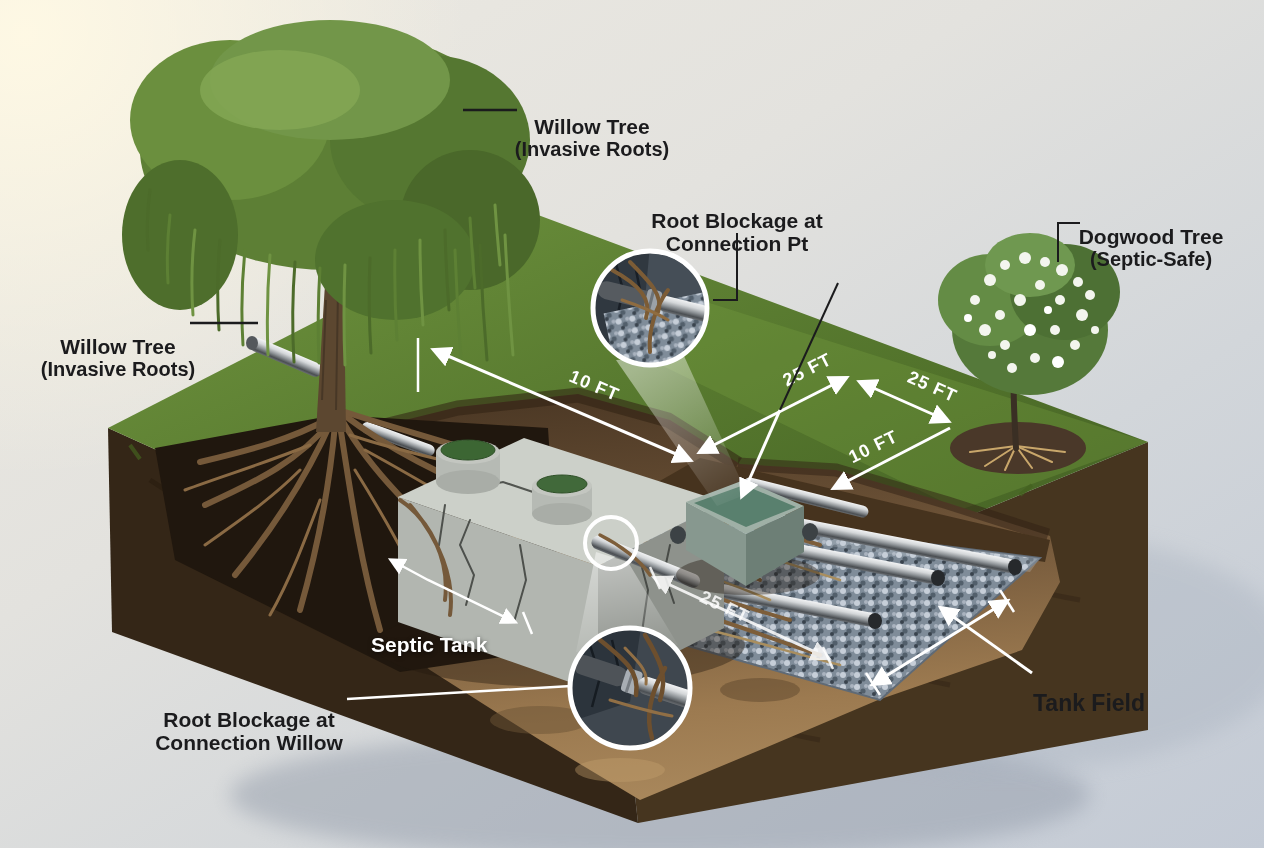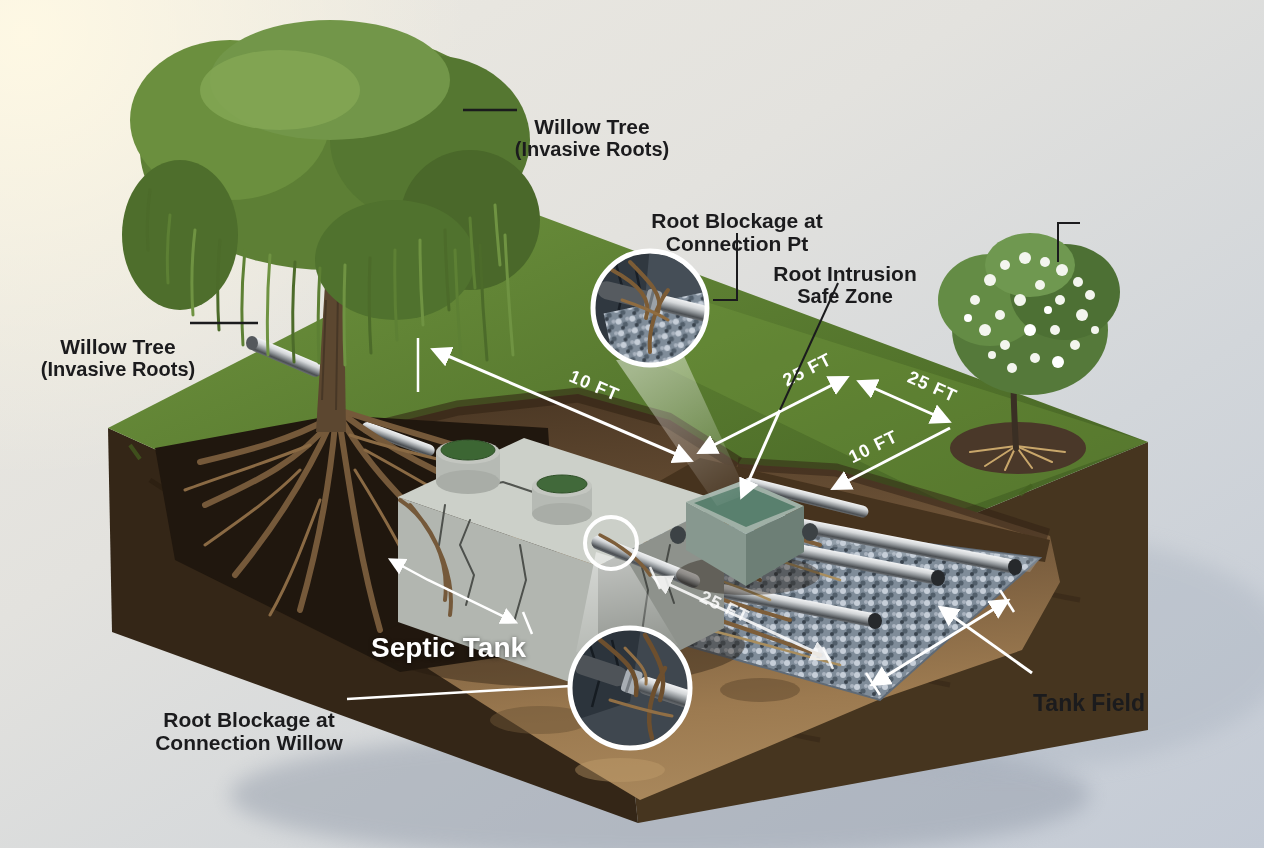--- a/index.html
+++ b/index.html
@@ -9,21 +9,21 @@
     background:
       radial-gradient(circle at 2% 4%, rgba(255,249,228,.95), rgba(255,249,228,0) 30%),
       linear-gradient(148deg,#edeae2 0%,#e3e2de 38%,#d2d6da 68%,#c3cad5 100%);
   }
   .stage svg{position:absolute;left:0;top:0;z-index:1;}
   .lbl{position:absolute;z-index:2;color:#1b1b1d;line-height:1.1;white-space:nowrap;margin-top:25px;}
   .lbl.center{transform:translateX(-50%);text-align:center;}
   .lbl .t{font-weight:bold;font-size:21px;display:block;}
   .lbl .s{font-weight:700;font-size:20px;display:block;}
   .lbl.white{color:#ffffff;text-shadow:0 1px 4px rgba(0,0,0,.6);}
-  .lbl.white .t{font-size:28px;}
+  .lbl.white .t{font-size:21px;}
   .dim{font-family:"Liberation Sans",sans-serif;font-weight:bold;font-size:18px;fill:#ffffff;letter-spacing:1px;}
 </style>
 </head>
 <body>
 
 <div class="stage">
 
 <svg width="1264" height="848" viewBox="0 0 1264 848">
   <defs>
     <linearGradient id="grassG" x1="0" y1="0" x2="1" y2="1">
@@ -404,25 +404,25 @@
 <div class="lbl center" style="left:118px;top:310px">
   <span class="t">Willow Tree</span>
   <span class="s">(Invasive Roots)</span>
 </div>
 
 <div class="lbl center" style="left:737px;top:184px">
   <span class="t">Root Blockage at</span>
   <span class="t">Connection Pt</span>
 </div>
 
-<div class="lbl center" style="left:845px;top:237px">
-  <span class="t">Root Intrusion</span>
-  <span class="s">Safe Zone</span>
-</div>
-
+
+<div class="lbl center" style="left:1151px;top:200px">
+  <span class="t">Dogwood Tree</span>
+  <span class="s">(Septic-Safe)</span>
+</div>
 
 <div class="lbl white" style="left:371px;top:608px">
   <span class="t">Septic Tank</span>
 </div>
 
 <div class="lbl center" style="left:249px;top:683px">
   <span class="t">Root Blockage at</span>
   <span class="t">Connection Willow</span>
 </div>
 

